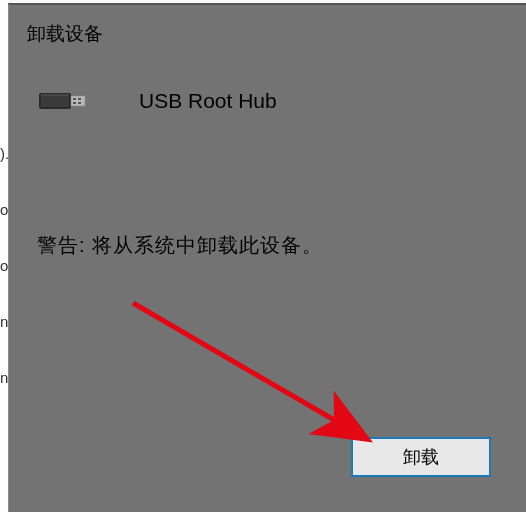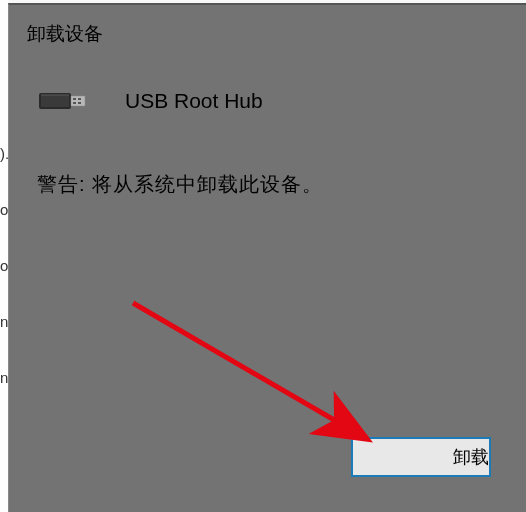--- a/index.html
+++ b/index.html
@@ -46,57 +46,56 @@
       padding: 16px 0 0 18px;
       font-size: 19px;
       color: #000;
     }
     .content-area {
       padding: 40px 18px 0 28px;
     }
     .device-row {
       display: flex;
       align-items: center;
-      gap: 36px;
+      gap: 50px;
     }
     .usb-icon {
       width: 52px;
       height: 28px;
       position: relative;
     }
     .usb-icon svg {
       width: 100%;
       height: 100%;
     }
     .device-name {
       font-size: 21px;
       color: #000;
       font-weight: normal;
     }
     .warning-text {
-      margin-top: 56px;
+      margin-top: 117px;
       font-size: 20px;
       color: #000;
       letter-spacing: 1px;
     }
     .button-container {
       position: absolute;
       bottom: 35px;
       right: 35px;
     }
     .uninstall-button {
       width: 140px;
       height: 40px;
       background: #e8e8e8;
       border: 2px solid #1a7bb8;
       font-size: 18px;
       color: #000;
       cursor: pointer;
       font-family: inherit;
-      text-align: right;
     }
     .arrow-overlay {
       position: absolute;
       left: 125px;
       top: 295px;
       width: 280px;
       height: 165px;
       pointer-events: none;
     }
   </style>

